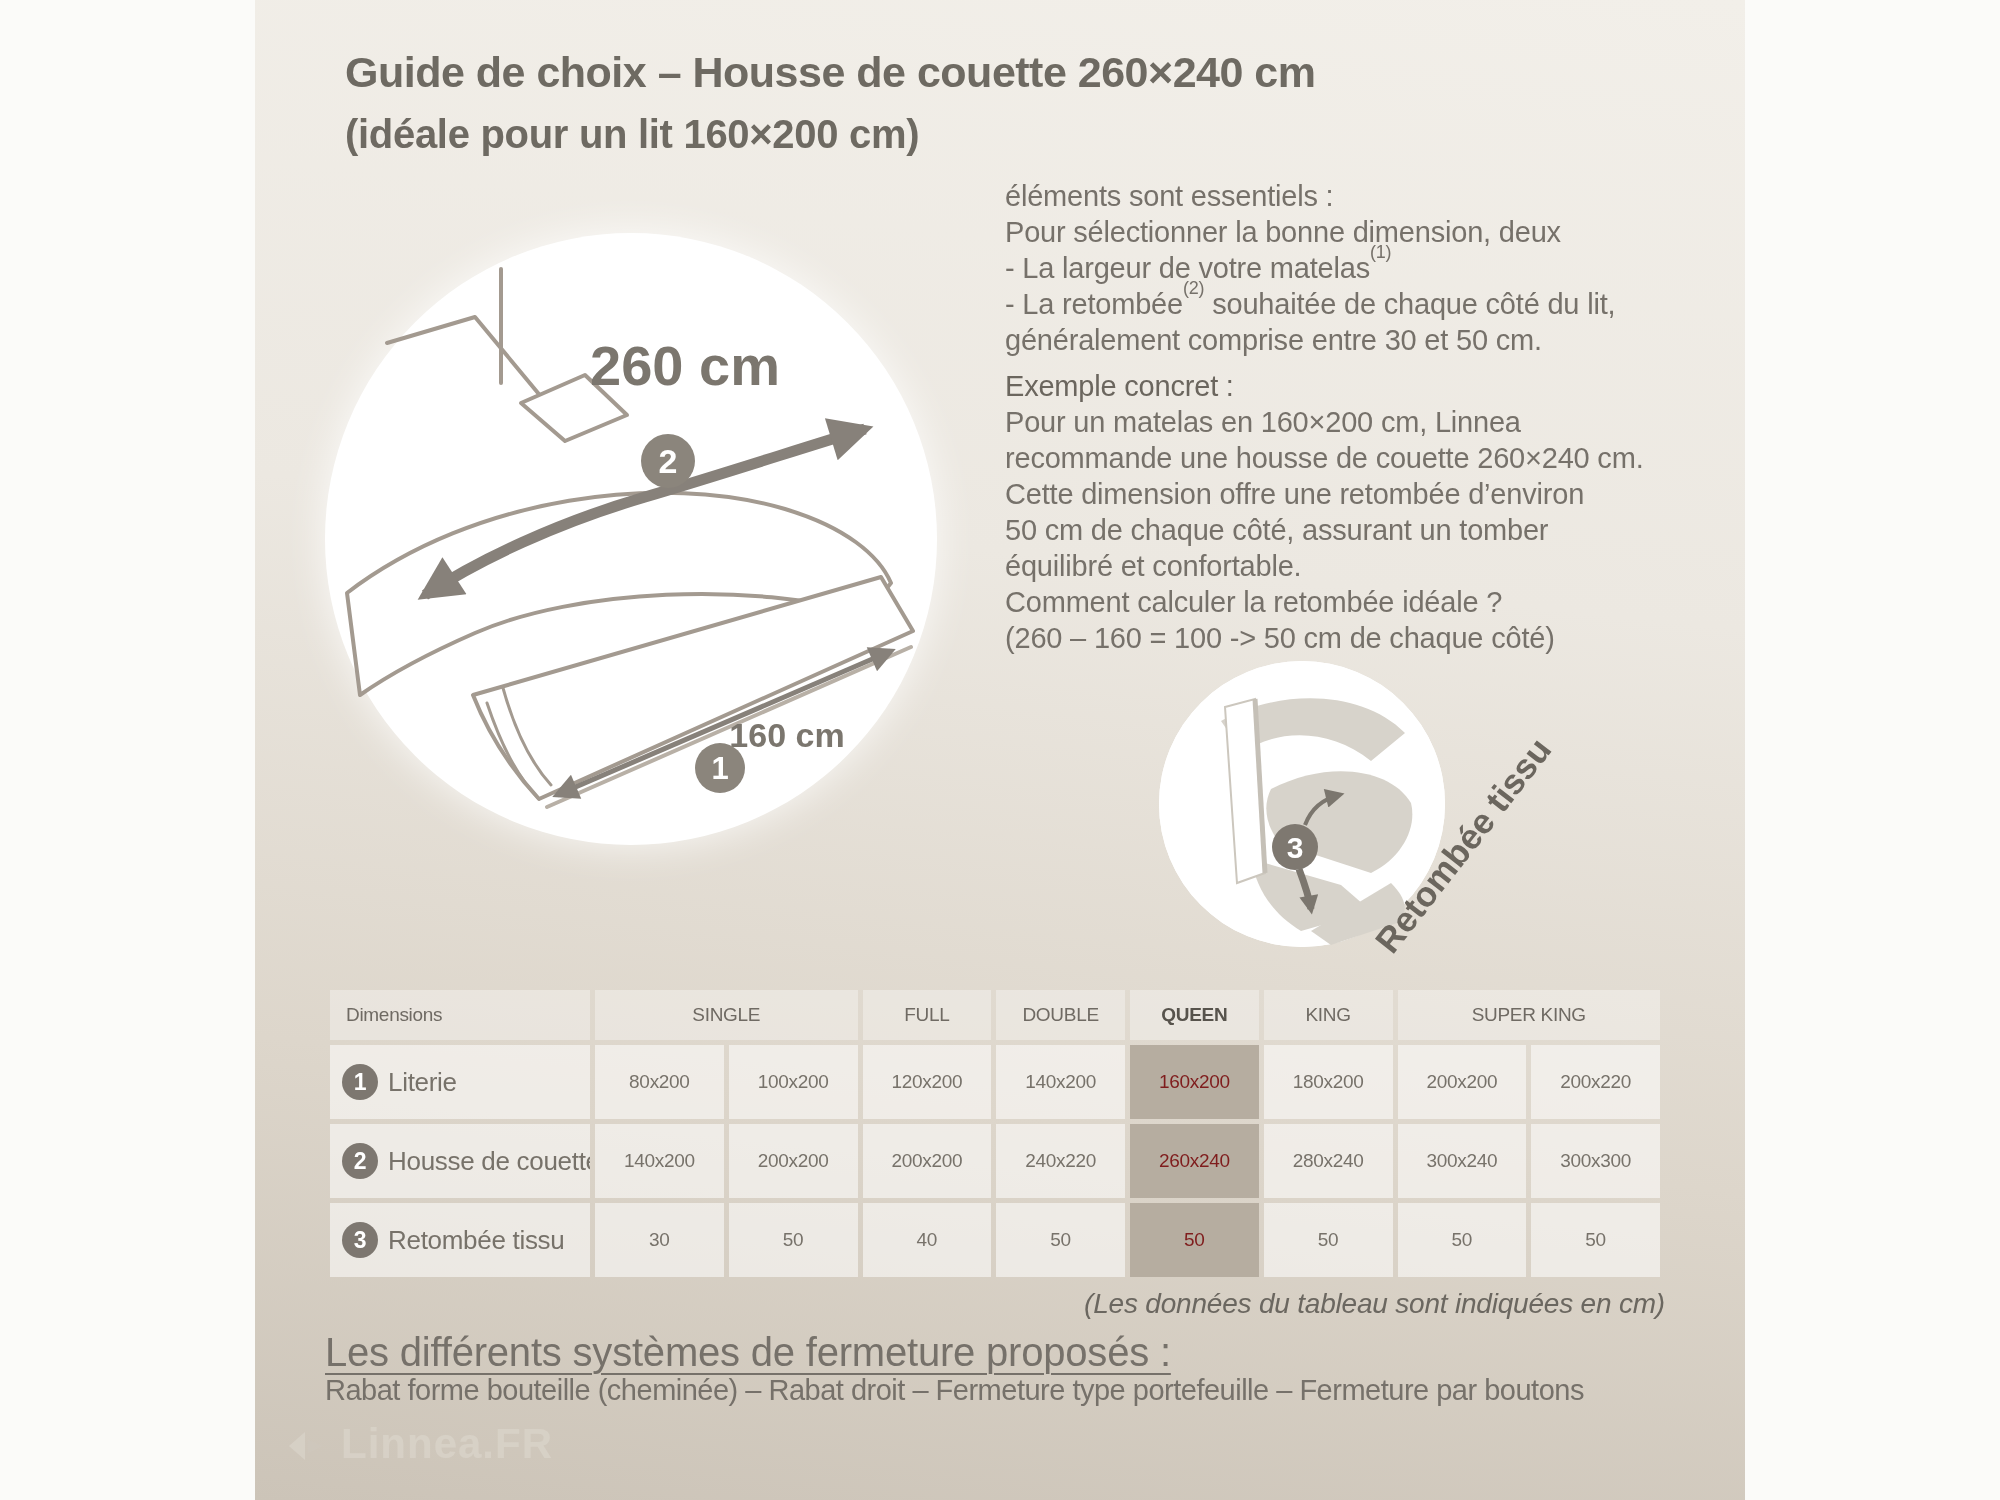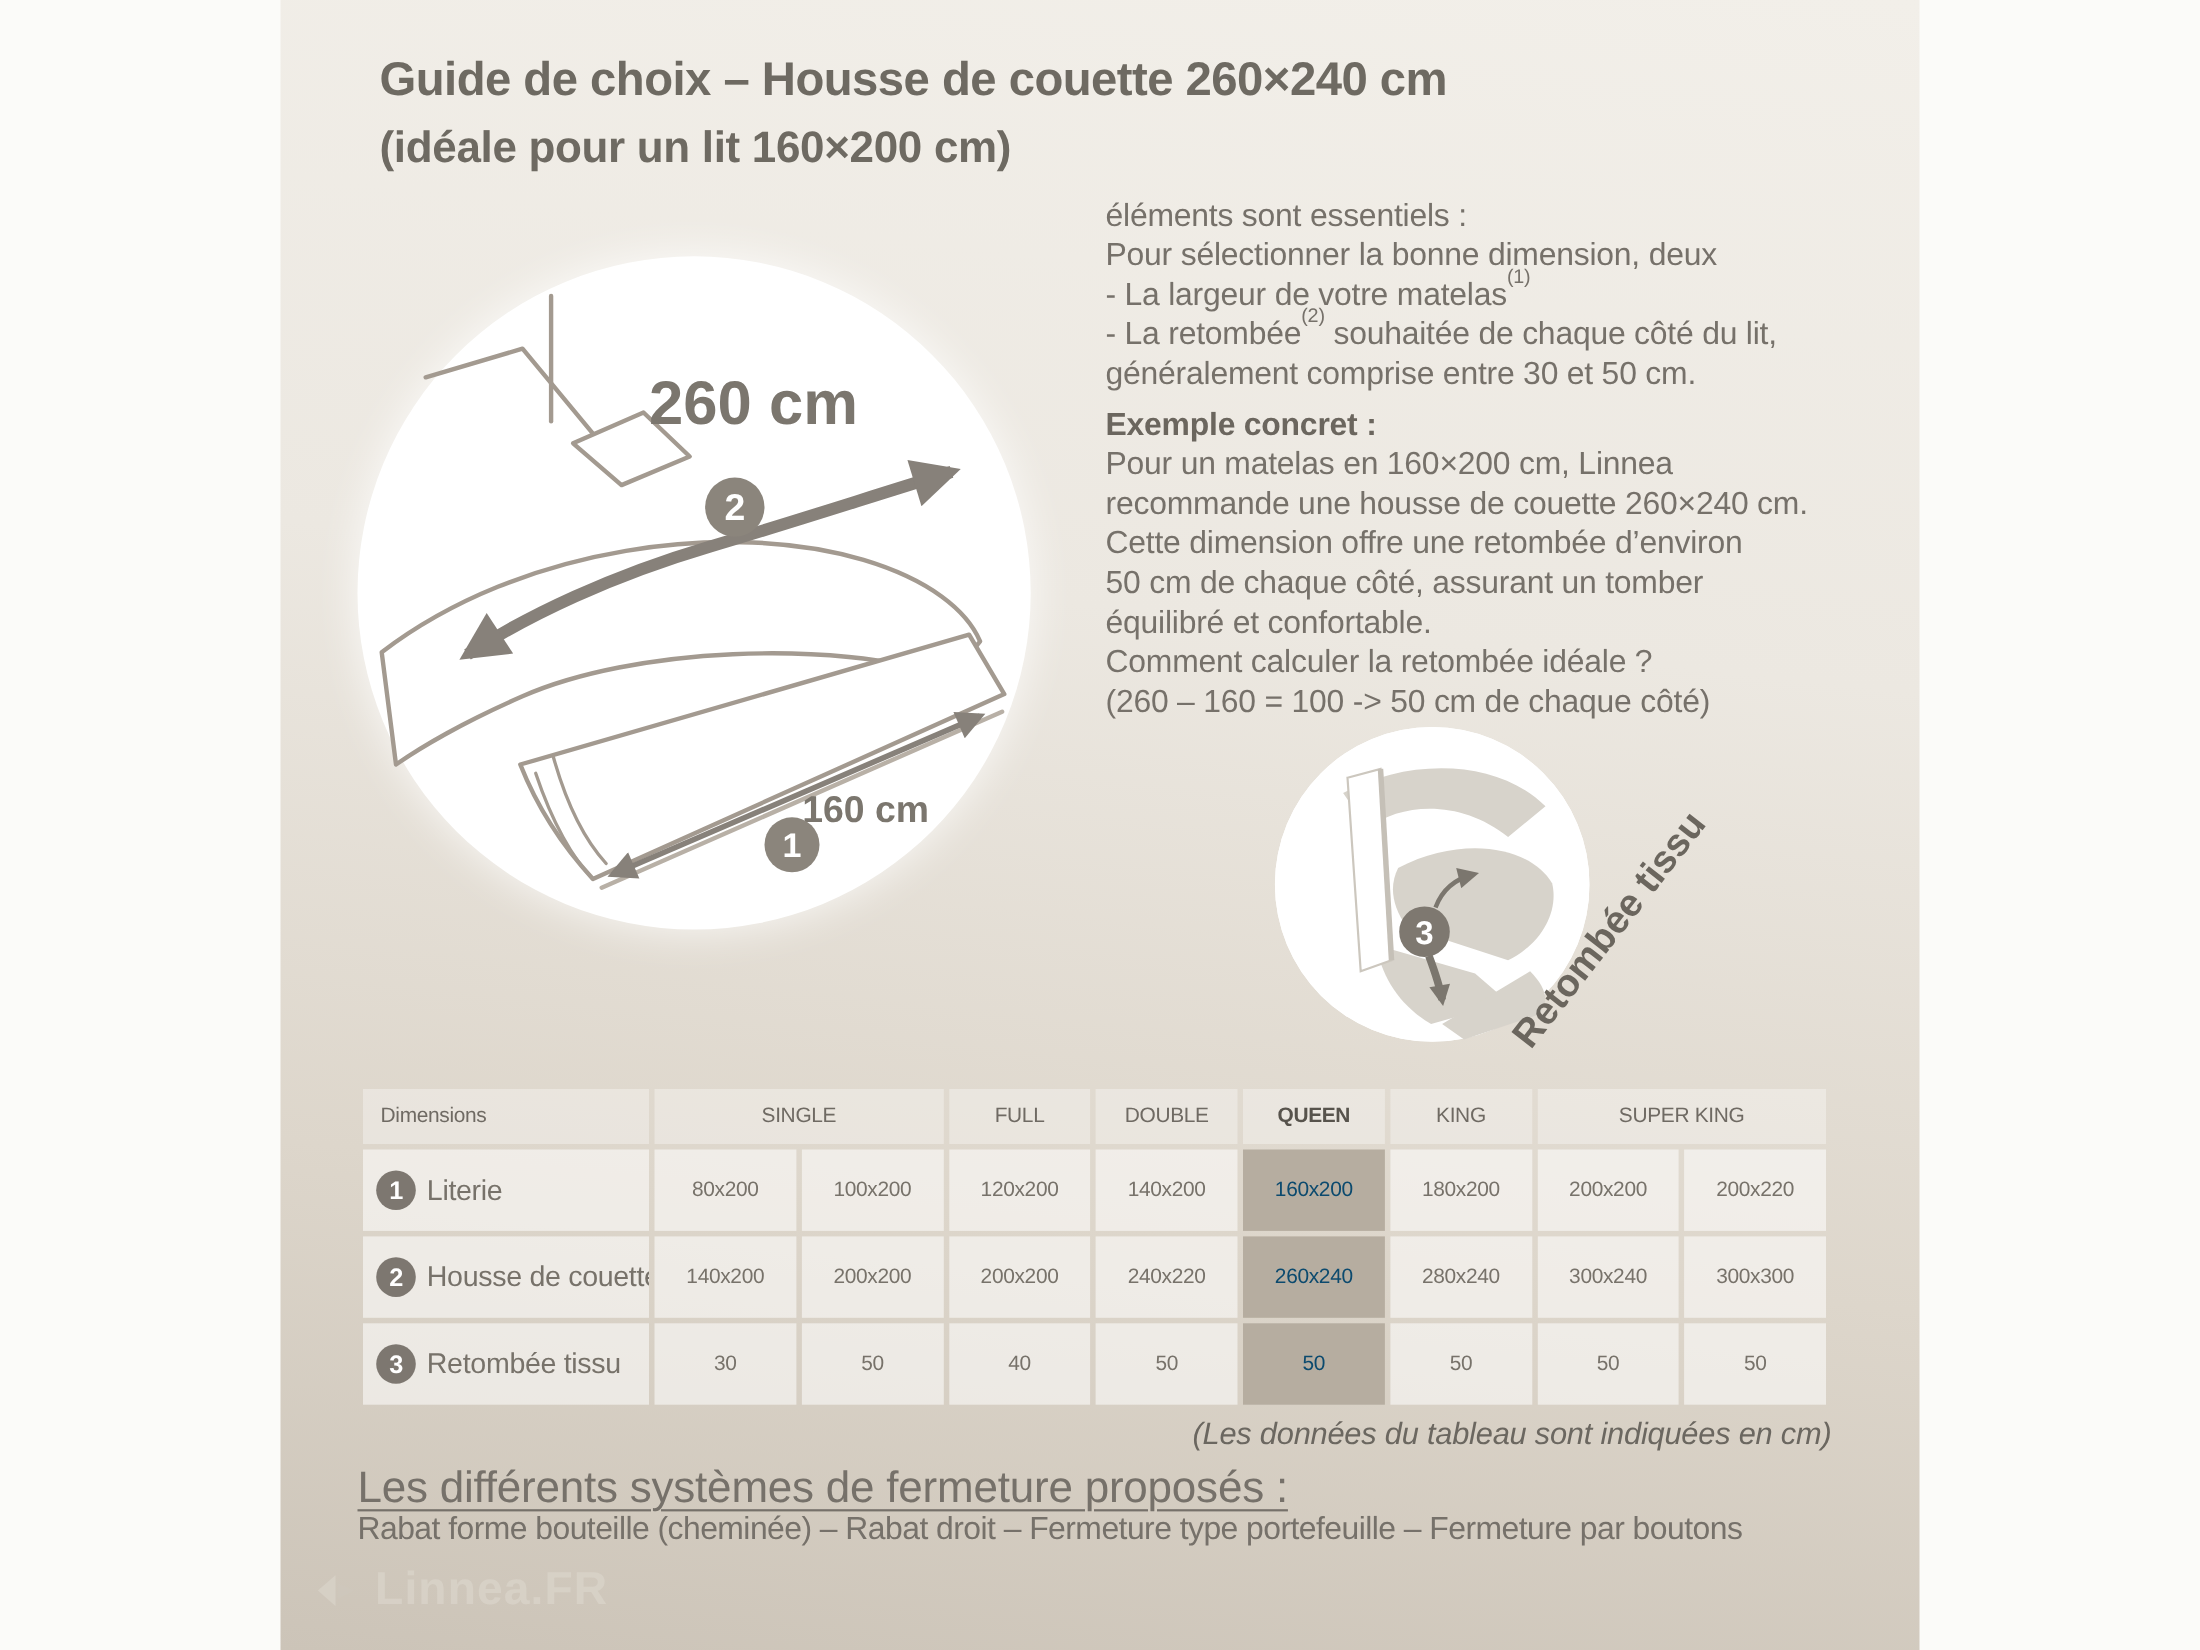--- a/index.html
+++ b/index.html
@@ -18,21 +18,21 @@
     font-size:43px;font-weight:bold;color:#6e6a62;letter-spacing:-0.5px;white-space:nowrap;
   }
   .page-subtitle{
     position:absolute;left:90px;top:112px;
     font-size:40px;font-weight:bold;color:#6e6a62;letter-spacing:-0.3px;white-space:nowrap;
   }
   .text-col{position:absolute;left:750px;width:700px;color:#76716a;font-size:29px;line-height:36px;letter-spacing:-0.2px;}
   .intro{top:178px;}
   .example{top:368px;}
   .line{display:block;white-space:nowrap;}
-  .bold{font-weight:bold;color:#6b665e;}
+  .bold{font-weight:normal;color:#6b665e;}
   sup.ref{font-size:18px;line-height:0;position:relative;top:-9px;}
   .big-circle{
     position:absolute;left:70px;top:233px;width:612px;height:612px;border-radius:50%;
     background:#ffffff;box-shadow:0 0 40px rgba(255,255,255,0.8);
   }
   .small-circle{
     position:absolute;left:904px;top:661px;width:286px;height:286px;border-radius:50%;
     background:#ffffff;
   }
   .retombee-label{
@@ -47,21 +47,21 @@
   .size-table th,.size-table td{
     background:rgba(255,255,255,0.55);
     font-size:19px;color:#77726a;text-align:center;font-weight:normal;
     letter-spacing:-0.3px;overflow:hidden;
   }
   .size-table th{background:rgba(255,255,255,0.34);color:#6f6a63;height:48px;}
   .size-table td{height:72px;}
   th.dim-head{text-align:left;padding-left:16px;}
   th.queen{font-weight:bold;color:#57534c;}
   td.row-label{text-align:left;padding-left:12px;font-size:26px;white-space:nowrap;}
-  td.hl{background:#b6ada0;color:#0c4a6e;}
+  td.hl{background:#b6ada0;color:#7f1d1d;}
   td.hl.hlb{font-weight:normal;}
   .badge{
     display:inline-block;width:36px;height:36px;border-radius:50%;background:#7d7770;
     color:#fff;font-size:23px;font-weight:bold;line-height:36px;text-align:center;
     margin-right:10px;vertical-align:middle;
   }
   .row-label .lbl{vertical-align:middle;}
   .table-note{
     position:absolute;left:750px;top:1288px;width:660px;text-align:right;
     font-size:28px;font-style:italic;color:#6b6760;letter-spacing:-0.2px;

